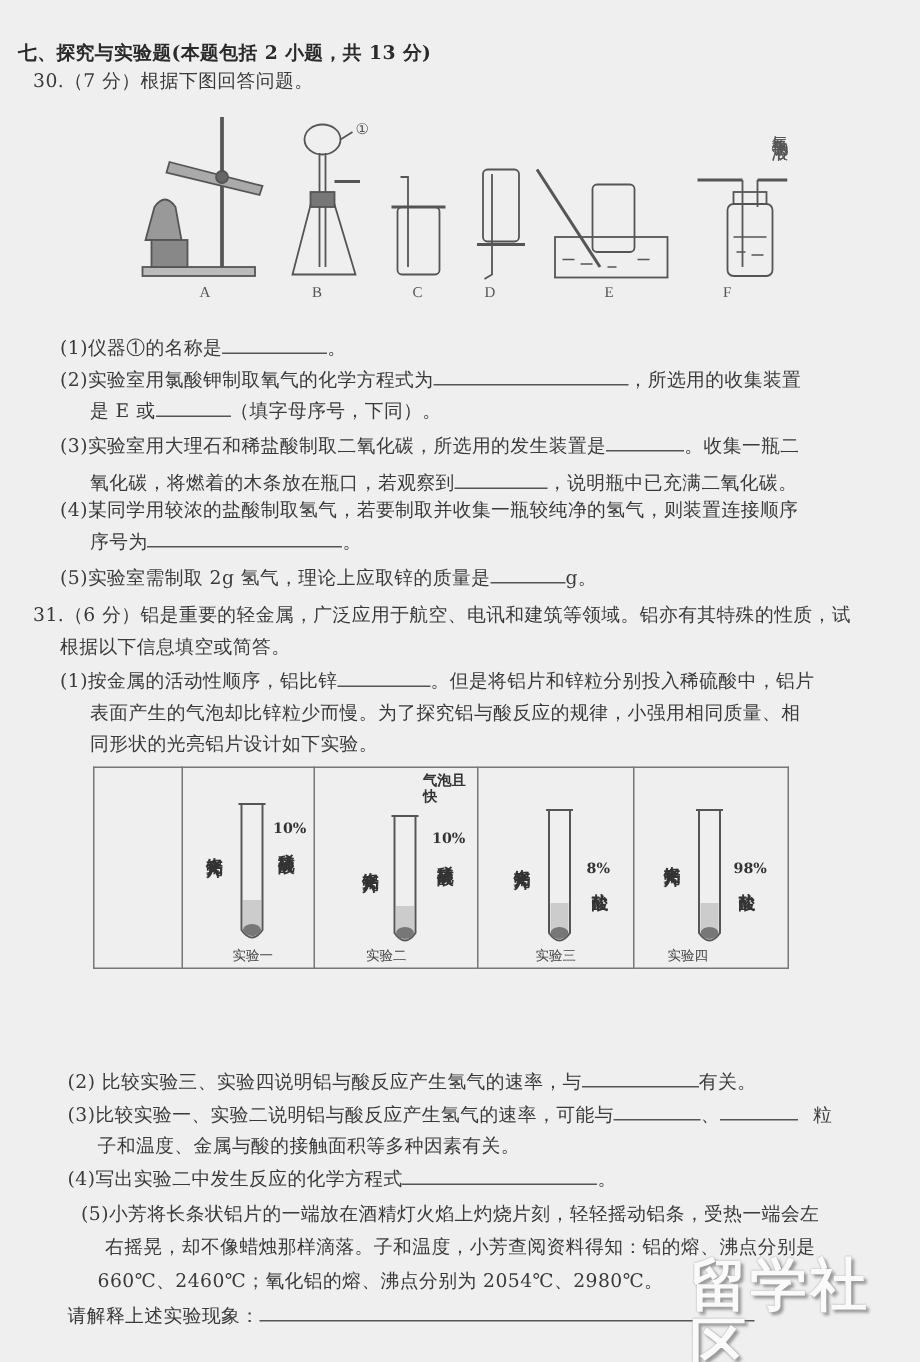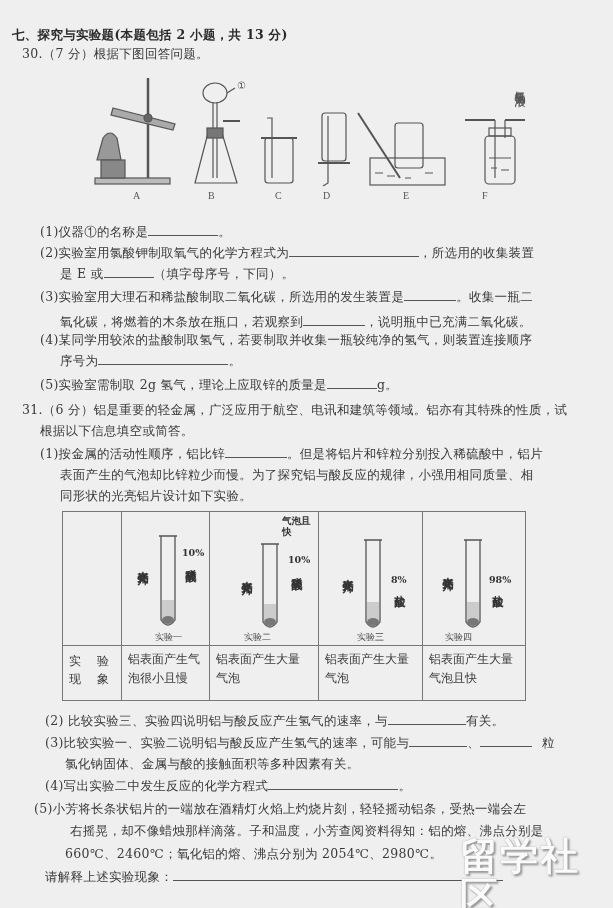--- a/index.html
+++ b/index.html
@@ -160,56 +160,34 @@
         <path d="M3 2 H21 M5 2 V84 Q12 94 19 84 V2" stroke="#555" fill="none" stroke-width="1.3"></path>
         <rect x="6" y="64" width="12" height="20" fill="#ccc"></rect>
         <ellipse cx="12" cy="84" rx="6" ry="4" fill="#777"></ellipse>
       </svg>
       <span class="vtext" style="left:18px; top:56px;">光亮铝片</span>
       <span class="small" style="left:66px; top:62px;">98%</span>
       <span class="vtext" style="left:68px; top:74px;">盐酸</span>
       <span class="caption" style="left:22px; top:119px;">实验四</span>
     </td>
   </tr>
-  <tr>
-    <td class="rowhead">
-      <div>实 验</div>
-      <div>现 象</div>
-    </td>
-    <td class="obs">
-      <div>铝表面产生气</div>
-      <div>泡很小且慢</div>
-    </td>
-    <td class="obs">
-      <div>铝表面产生大量</div>
-      <div>气泡</div>
-    </td>
-    <td class="obs">
-      <div>铝表面产生大量</div>
-      <div>气泡</div>
-    </td>
-    <td class="obs">
-      <div>铝表面产生大量</div>
-      <div>气泡且快</div>
-    </td>
-  </tr>
 </tbody>
   </table>
 
 <div class="line" style="left:45px; top:713px;">
   <span>(2) 比较实验三、实验四说明铝与酸反应产生氢气的速率，与</span><span class="blank" style="width:78px;"></span><span>有关。</span>
 </div>
 <div class="line" style="left:45px; top:735px;">
   <span>(3)比较实验一、实验二说明铝与酸反应产生氢气的速率，可能与</span><span class="blank" style="width:58px;"></span><span>、</span><span class="blank" style="width:52px;"></span><span style="margin-left:10px;">粒</span>
 </div>
-<div class="line" style="left:65px; top:756px;">氯化钠固体、金属与酸的接触面积等多种因素有关。</div>
+<div class="line" style="left:65px; top:756px;">子和温度、金属与酸的接触面积等多种因素有关。</div>
 <div class="line" style="left:45px; top:778px;">
   <span>(4)写出实验二中发生反应的化学方程式</span><span class="blank" style="width:130px;"></span><span>。</span>
 </div>
-<div class="line" style="left:34px; top:801px;text-align:center;">(5)小芳将长条状铝片的一端放在酒精灯火焰上灼烧片刻，轻轻摇动铝条，受热一端会左</div>
+<div class="line" style="left:54px; top:801px;text-align:center;">(5)小芳将长条状铝片的一端放在酒精灯火焰上灼烧片刻，轻轻摇动铝条，受热一端会左</div>
 <div class="line" style="left:70px; top:823px;">右摇晃，却不像蜡烛那样滴落。子和温度，小芳查阅资料得知：铝的熔、沸点分别是</div>
 <div class="line" style="left:65px; top:846px;">660℃、2460℃；氧化铝的熔、沸点分别为 2054℃、2980℃。</div>
 <div class="line" style="left:45px; top:869px;">
   <span>请解释上述实验现象：</span><span class="blank" style="width:330px;"></span>
 </div>
 
 <div class="watermark">
   <div class="wm-big">留学社区</div>
 
 </div>

